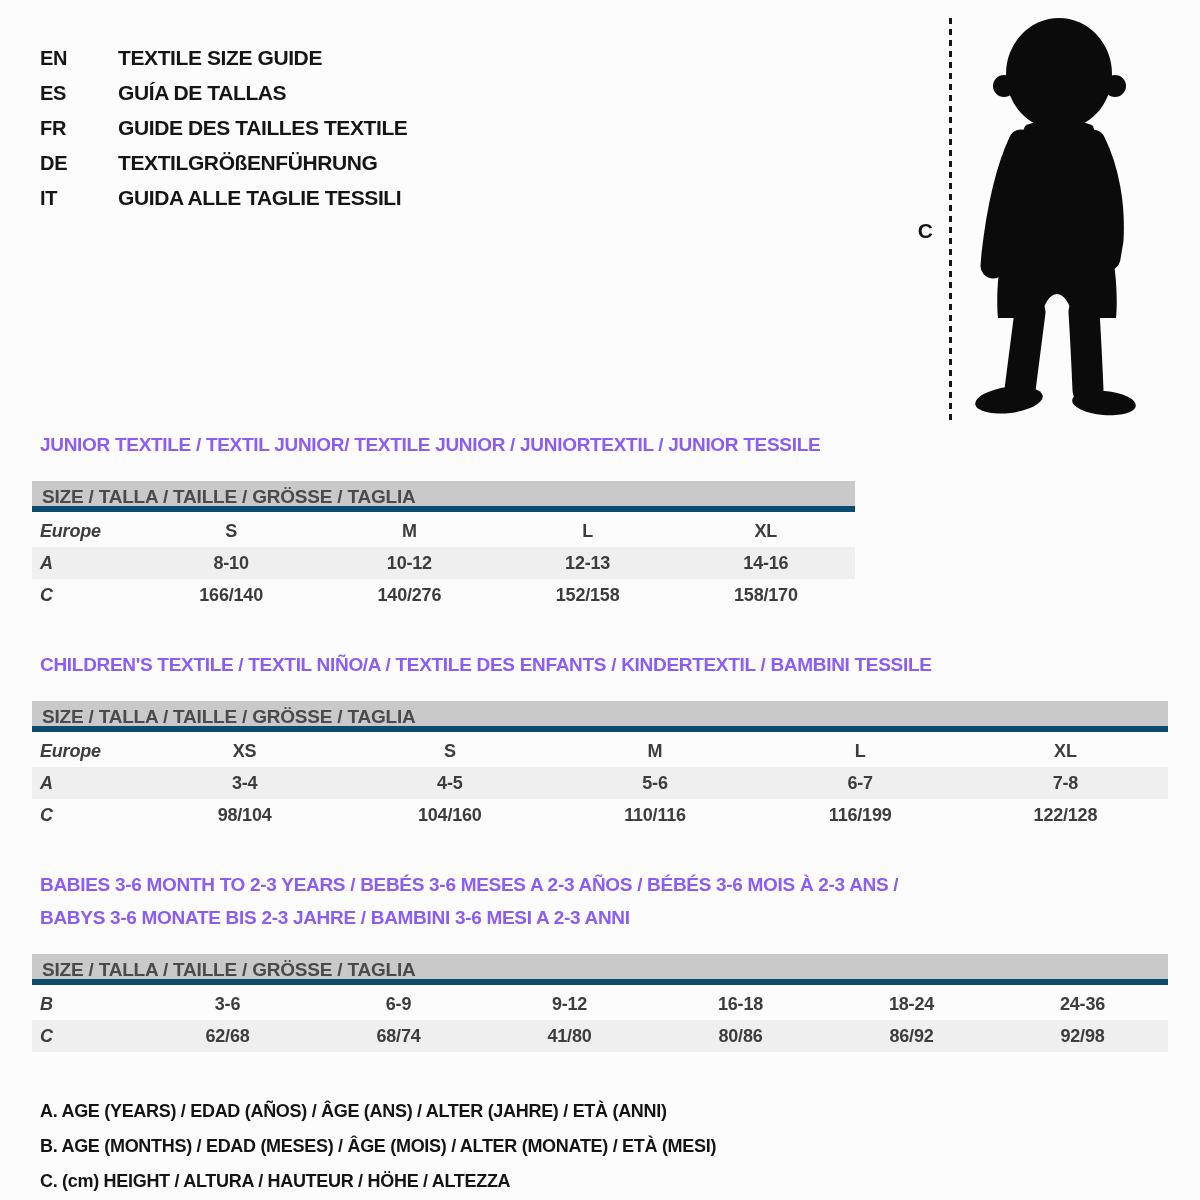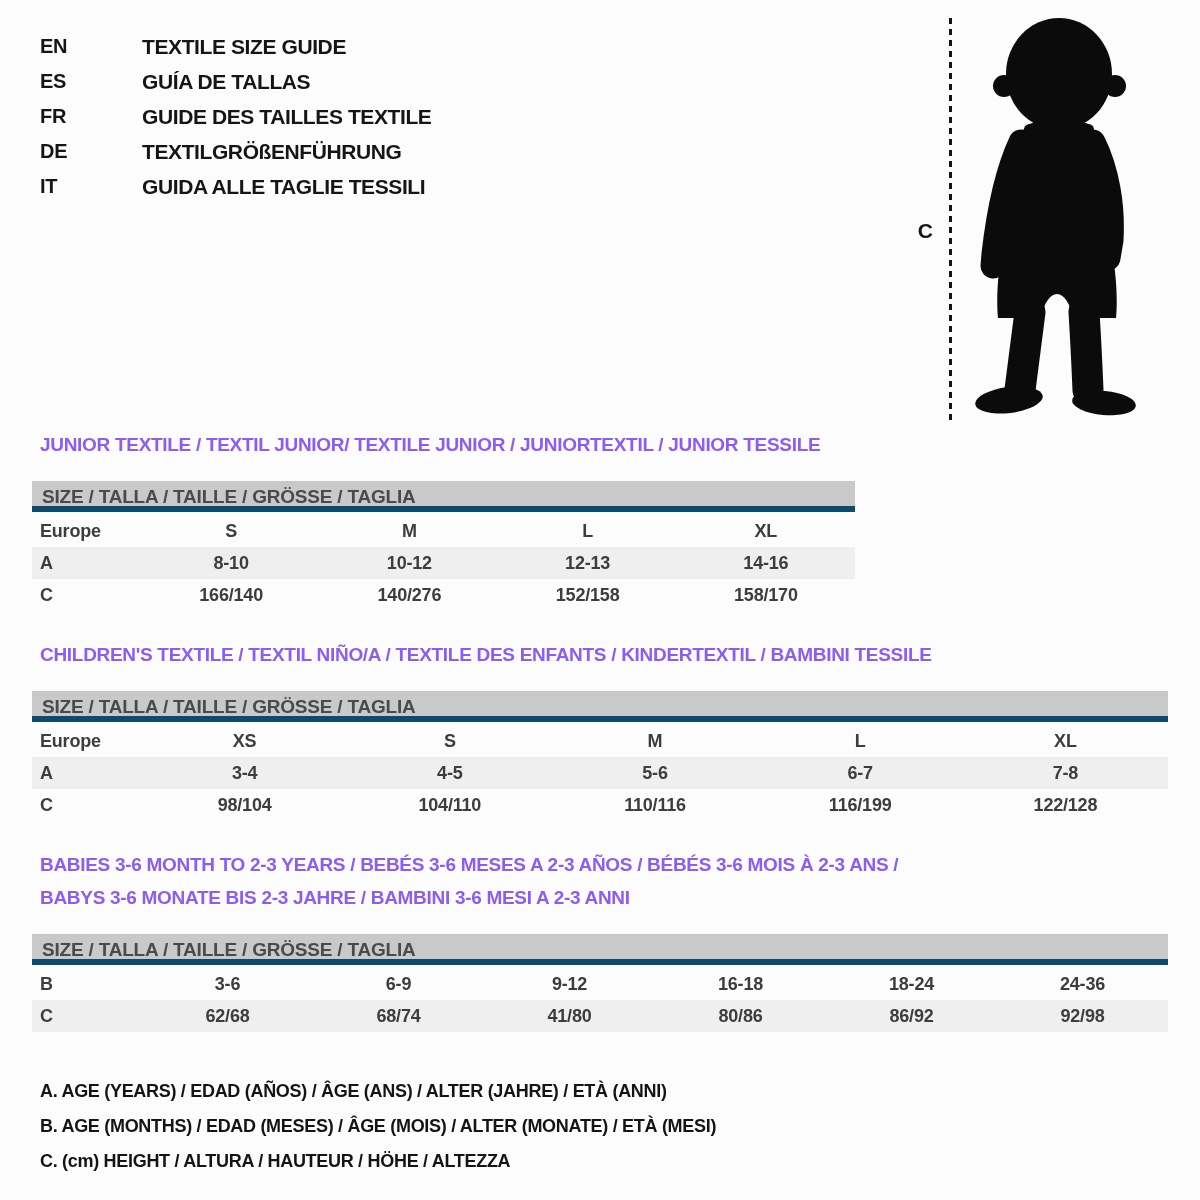--- a/index.html
+++ b/index.html
@@ -13,21 +13,21 @@
     width: 1200px;
     height: 1200px;
     background: #fcfcfc;
     overflow: hidden;
     padding-top: 35px;
     color: var(--text-dark, #1c1c1c);
   }
 
   
   .langs { margin-left: 40px; }
-  .lang-row { display: flex; height: 35px; align-items: flex-start; gap: 24px; }
+  .lang-row { display: flex; height: 35px; align-items: flex-end; }
   .lang-code {
     width: 78px;
     font-size: 20px;
     font-weight: 700;
     letter-spacing: -0.3px;
     color: #151515;
   }
   .lang-label {
     font-size: 21px;
     font-weight: 700;
@@ -54,21 +54,21 @@
     margin-right: 16px;
   }
   .dash-line {
     width: 3px;
     margin: 4px 15px 0 0;
     background: repeating-linear-gradient(to bottom, #141414 0px, #141414 6px, transparent 6px, transparent 11px);
   }
 
   
   .size-section.first { margin-top: 218px; }
-  .size-section + .size-section { margin-top: 27px; }
+  .size-section + .size-section { margin-top: 37px; }
   .section-title { margin-left: 40px; margin-bottom: 20px; }
   .section-title-line {
     font-size: 19px;
     font-weight: 700;
     letter-spacing: -0.3px;
     line-height: 33px;
     color: #8b5cf6;
     white-space: nowrap;
   }
   .size-table { margin-left: 32px; }
@@ -89,21 +89,21 @@
   .t-row {
     display: flex;
     height: 32px;
     align-items: center;
     font-size: 18px;
     font-weight: 700;
     letter-spacing: -0.2px;
     color: var(--table-text, #3d3d3d);
   }
   .t-row.shaded { background: var(--shaded-row-bg, #efefef); }
-  .t-label { width: 110px; padding-left: 8px; }
+  .t-label { width: 110px; padding-left: 8px; font-style: italic; }
   .t-cell { flex: 1 1 0; text-align: center; }
 
   
   .legend { margin-left: 40px; margin-top: 42px; }
   .legend-line {
     font-size: 18px;
     font-weight: 700;
     letter-spacing: -0.3px;
     line-height: 35px;
     color: #141414;
@@ -213,21 +213,21 @@
             <div class="t-label">A</div>
             <div class="t-cell">3-4</div>
             <div class="t-cell">4-5</div>
             <div class="t-cell">5-6</div>
             <div class="t-cell">6-7</div>
             <div class="t-cell">7-8</div>
           </div>
           <div class="t-row">
             <div class="t-label">C</div>
             <div class="t-cell">98/104</div>
-            <div class="t-cell">104/110</div>
+            <div class="t-cell">104/160</div>
             <div class="t-cell">110/116</div>
             <div class="t-cell">116/199</div>
             <div class="t-cell">122/128</div>
           </div>
         </div>
       </section>
       <section class="size-section">
         <div class="section-title">
           <div class="section-title-line">BABIES 3-6 MONTH TO 2-3 YEARS / BEBÉS 3-6 MESES A 2-3 AÑOS / BÉBÉS 3-6 MOIS À 2-3 ANS /</div>
           <div class="section-title-line">BABYS 3-6 MONATE BIS 2-3 JAHRE / BAMBINI 3-6 MESI A 2-3 ANNI</div>

